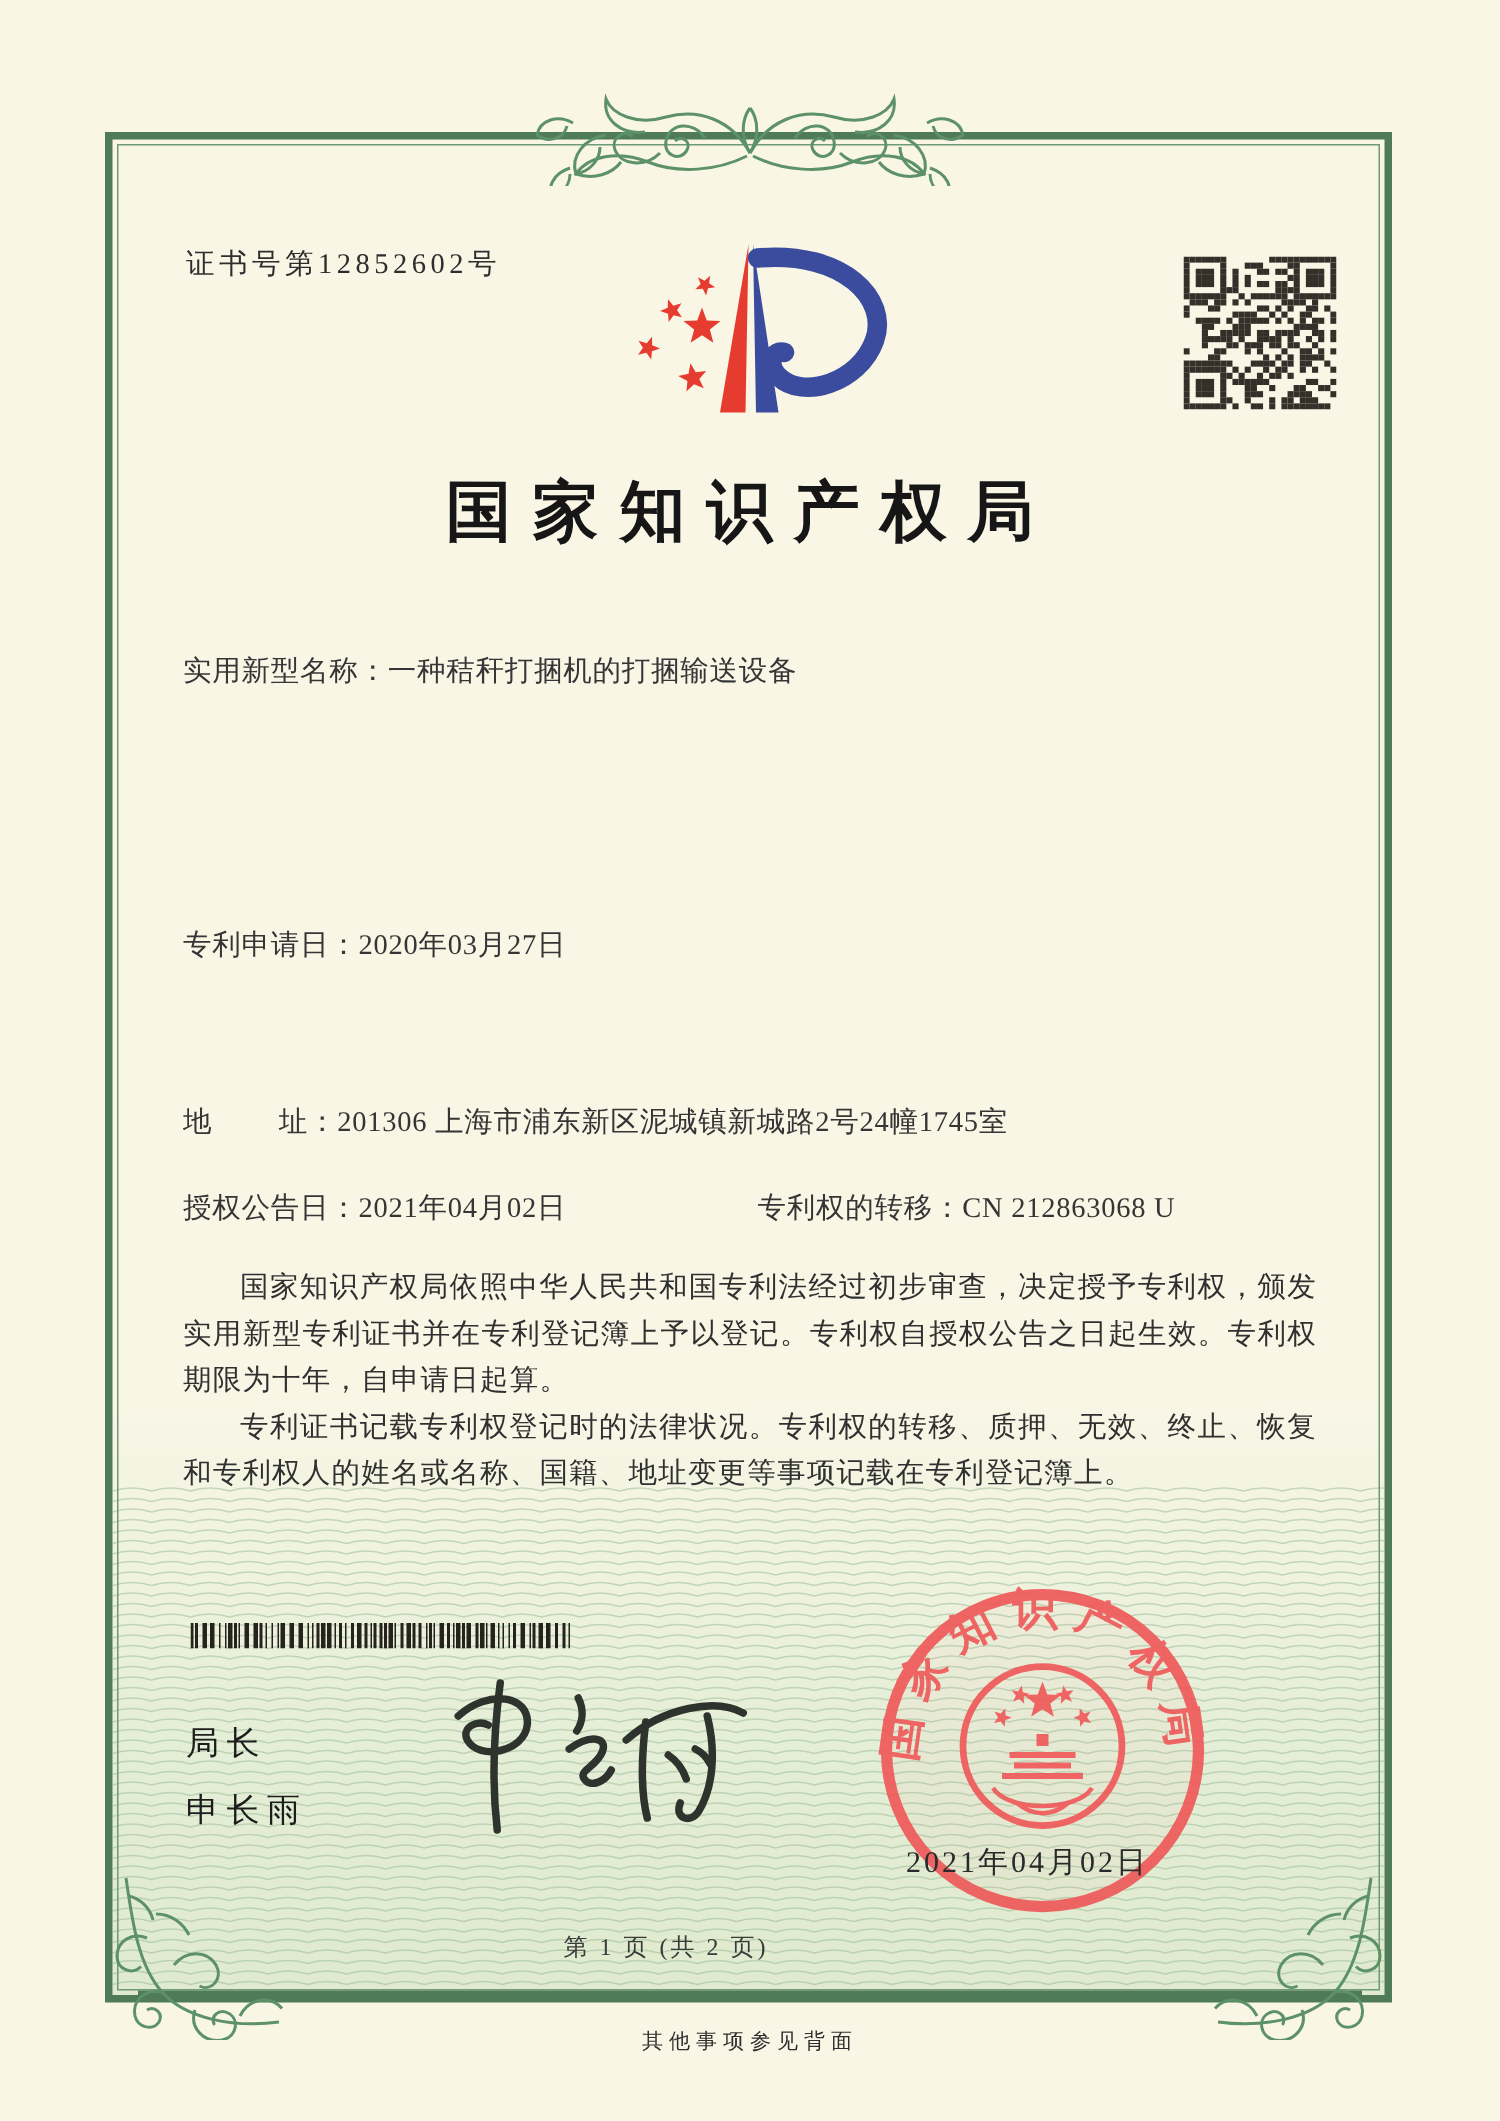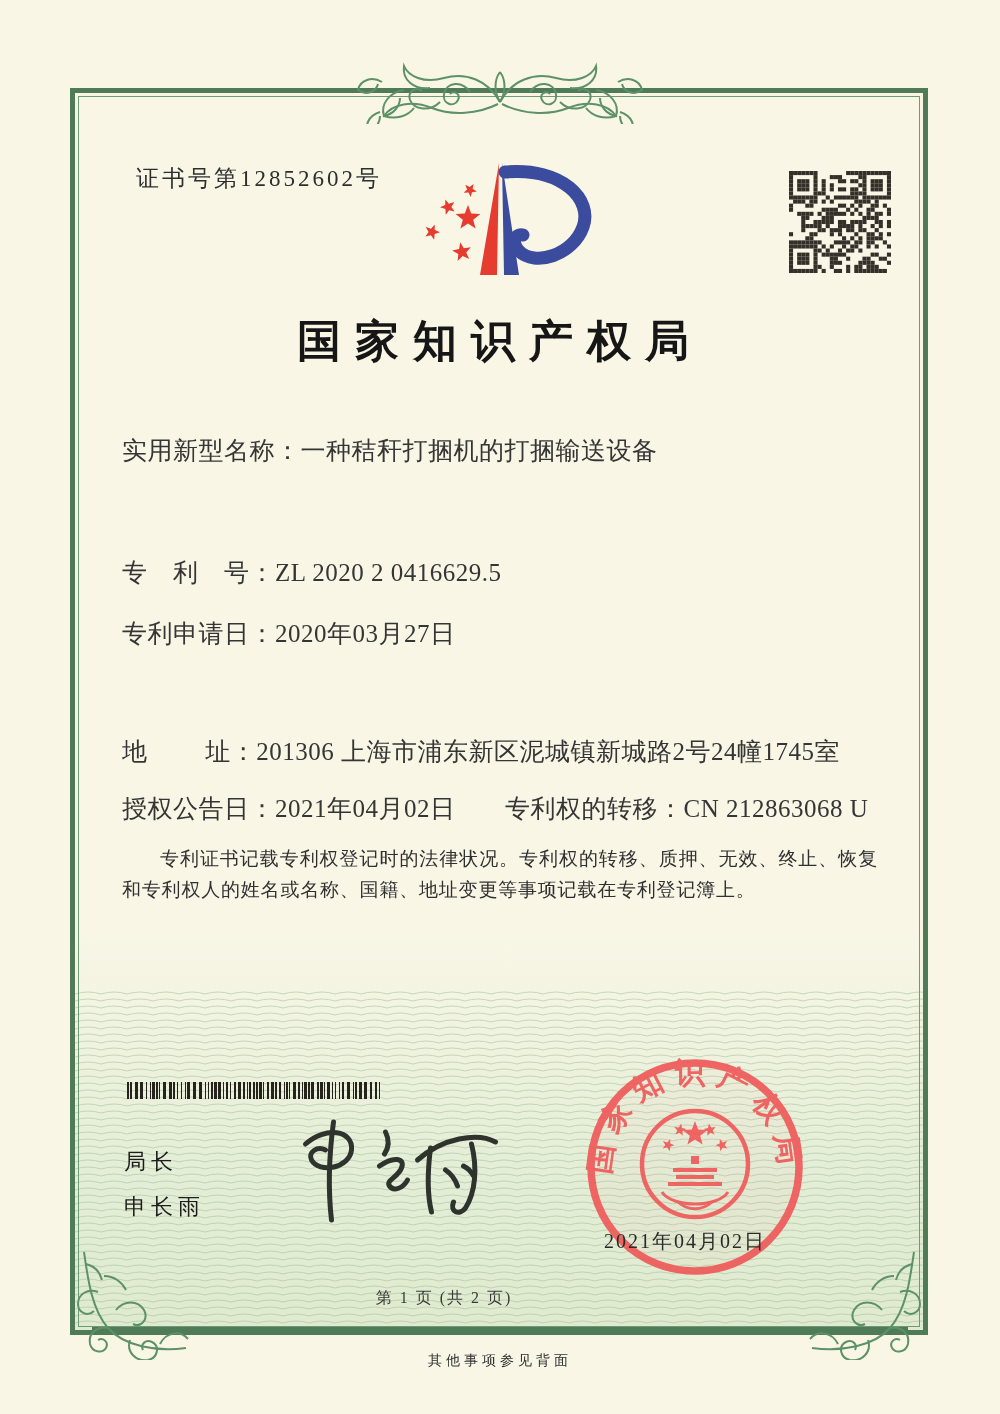--- a/index.html
+++ b/index.html
@@ -12,24 +12,24 @@
   .frame-inner{position:absolute;left:3px;top:3px;right:3px;bottom:3px;
          border:1px solid #6e9a76;}
   .frame-bg{position:absolute;left:75px;top:93px;width:848px;height:1237px;z-index:0;
          background:linear-gradient(180deg,#f9f6e6 0%,#f9f6e6 68%,#f0f3e0 76%,#e5eed7 86%,#dfeace 100%);}
   .waves{position:absolute;left:0;bottom:0;width:848px;height:340px;opacity:.55;}
   .bottom-line{position:absolute;left:92px;top:1327px;width:816px;height:5px;background:#4f7b59;z-index:2;}
   .ornament{position:absolute;z-index:2;}
   .corner-right{transform:scaleX(-1);}
   
   .abs{position:absolute;z-index:3;}
-  .cert-no{left:136px;top:163px;font-size:23px;letter-spacing:3px;color:#2e2e2e;text-align:right;}
+  .cert-no{left:124px;top:163px;font-size:19px;letter-spacing:3px;color:#2e2e2e;text-align:right;}
   .title{left:0;top:312px;width:1000px;text-align:center;font-size:44px;font-weight:700;
          letter-spacing:14px;color:#161616;}
-  .row{left:122px;width:770px;font-size:25px;letter-spacing:.5px;color:#353535;}
+  .row{left:122px;width:770px;font-size:19px;letter-spacing:.5px;color:#353535;}
   .lbl{white-space:pre;}
   .val{white-space:pre;}
   .pair2{position:absolute;left:383px;top:0;white-space:nowrap;}
   .paras{left:122px;top:843px;width:756px;font-size:19px;line-height:31px;
          letter-spacing:.8px;text-align:justify;color:#303030;}
   .paras p{margin:0;text-indent:2em;}
   .signer{left:124px;font-size:22px;letter-spacing:5px;color:#1d1d1d;
           font-family:Liberation Sans, sans-serif;}
   .seal-date{left:604px;top:1228px;font-size:20px;letter-spacing:2px;color:#2a2a2a;z-index:4;}
   .page-footer{left:0;top:1288px;width:888px;text-align:center;font-size:16px;
@@ -483,37 +483,35 @@
       <rect x="84" y="96" width="4" height="4" fill="#342f29"></rect>
       <rect x="88" y="96" width="4" height="4" fill="#342f29"></rect>
       <rect x="92" y="96" width="4" height="4" fill="#342f29"></rect>
     </svg>
 
   <div class="abs title">国家知识产权局</div>
 
   <div class="abs row" style="top:434px">
     <span class="lbl">实用新型名称：</span><span class="val">一种秸秆打捆机的打捆输送设备</span>
   </div>
-  <div class="abs row" style="top:556px">
-    <span class="lbl">专　利　号：</span><span class="val">ZL 2020 2 0416629.5</span>
-  </div>
   <div class="abs row" style="top:617px">
     <span class="lbl">专利申请日：</span><span class="val">2020年03月27日</span>
   </div>
   <div class="abs row" style="top:735px">
     <span class="lbl">地　　 址：</span><span class="val">201306 上海市浦东新区泥城镇新城路2号24幢1745室</span>
   </div>
   <div class="abs row" style="top:792px">
     <span class="lbl">授权公告日：</span><span class="val">2021年04月02日</span>
     <span class="pair2">
       <span class="lbl">专利权的转移：</span><span class="val">CN 212863068 U</span>
     </span>
   </div>
 
   <div class="abs paras">
+    <p>国家知识产权局依照中华人民共和国专利法经过初步审查，决定授予专利权，颁发实用新型专利证书并在专利登记簿上予以登记。专利权自授权公告之日起生效。专利权期限为十年，自申请日起算。</p>
     <p>专利证书记载专利权登记时的法律状况。专利权的转移、质押、无效、终止、恢复和专利权人的姓名或名称、国籍、地址变更等事项记载在专利登记簿上。</p>
   </div>
 
   <svg class="abs" id="barcode" style="left:127px;top:1082px;" width="253" height="17" viewBox="0 0 253 17">
       <rect x="0" y="0" width="2" height="17" fill="#26221c"></rect>
       <rect x="3" y="0" width="2" height="17" fill="#26221c"></rect>
       <rect x="8" y="0" width="3" height="17" fill="#26221c"></rect>
       <rect x="13" y="0" width="3" height="17" fill="#26221c"></rect>
       <rect x="19" y="0" width="1" height="17" fill="#26221c"></rect>
       <rect x="23" y="0" width="1" height="17" fill="#26221c"></rect>

